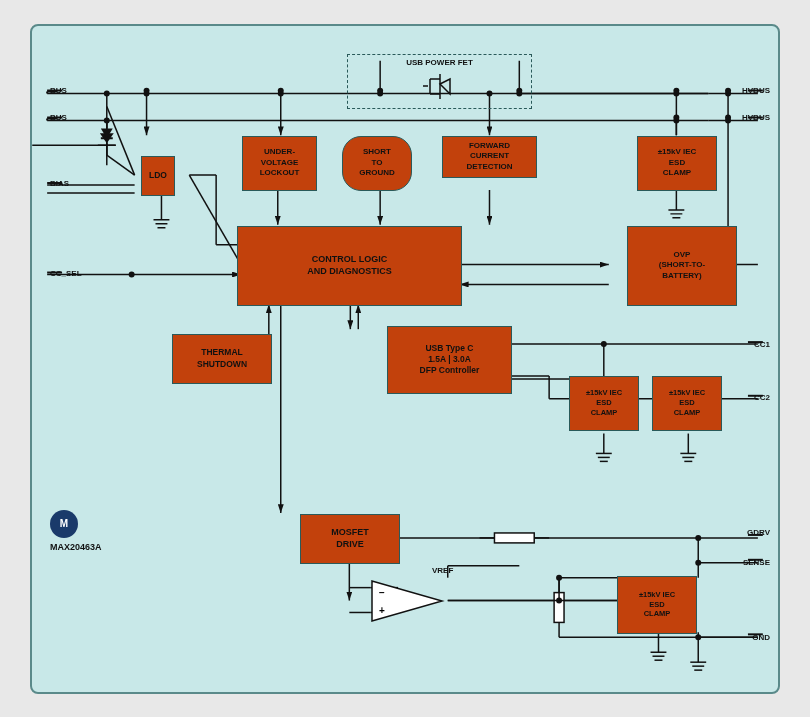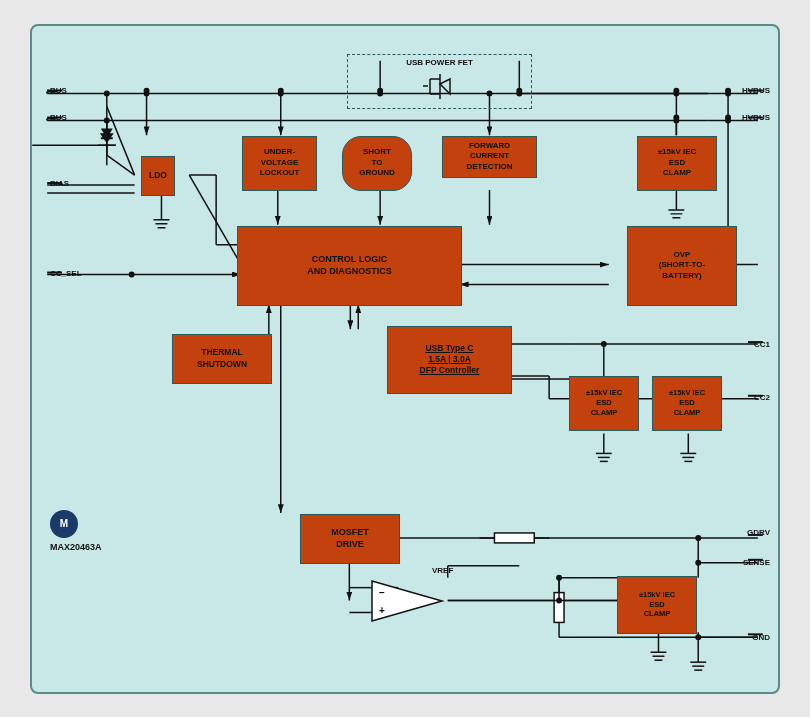--- a/index.html
+++ b/index.html
@@ -313,21 +313,21 @@
   </div>
 
   <div class="block" style="left:575px;top:200px;width:110px;height:80px;font-size:8px;margin-left:20px;">
     <span>OVP<br>(SHORT-TO-<br>BATTERY)</span>
   </div>
 
   <div class="block" style="left:140px;top:308px;width:100px;height:50px;font-size:8.5px;text-align:center;">
     <span>THERMAL<br>SHUTDOWN</span>
   </div>
 
-  <div class="block" style="left:355px;top:300px;width:125px;height:68px;font-size:8.5px;text-decoration:underline;">
+  <div class="block" style="left:355px;top:300px;width:125px;height:68px;font-size:8.5px;">
     <span>USB Type C<br>1.5A | 3.0A<br>DFP Controller</span>
   </div>
 
   <div class="block" style="left:537px;top:350px;width:70px;height:55px;font-size:7.5px;">
     <span>±15kV IEC<br>ESD<br>CLAMP</span>
   </div>
 
   <div class="block" style="left:620px;top:350px;width:70px;height:55px;font-size:7.5px;">
     <span>±15kV IEC<br>ESD<br>CLAMP</span>
   </div>

